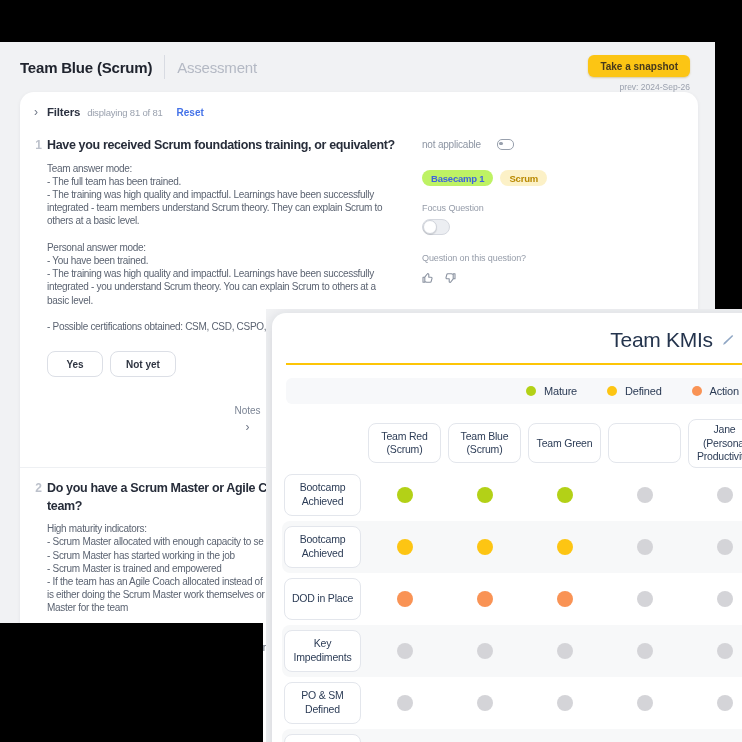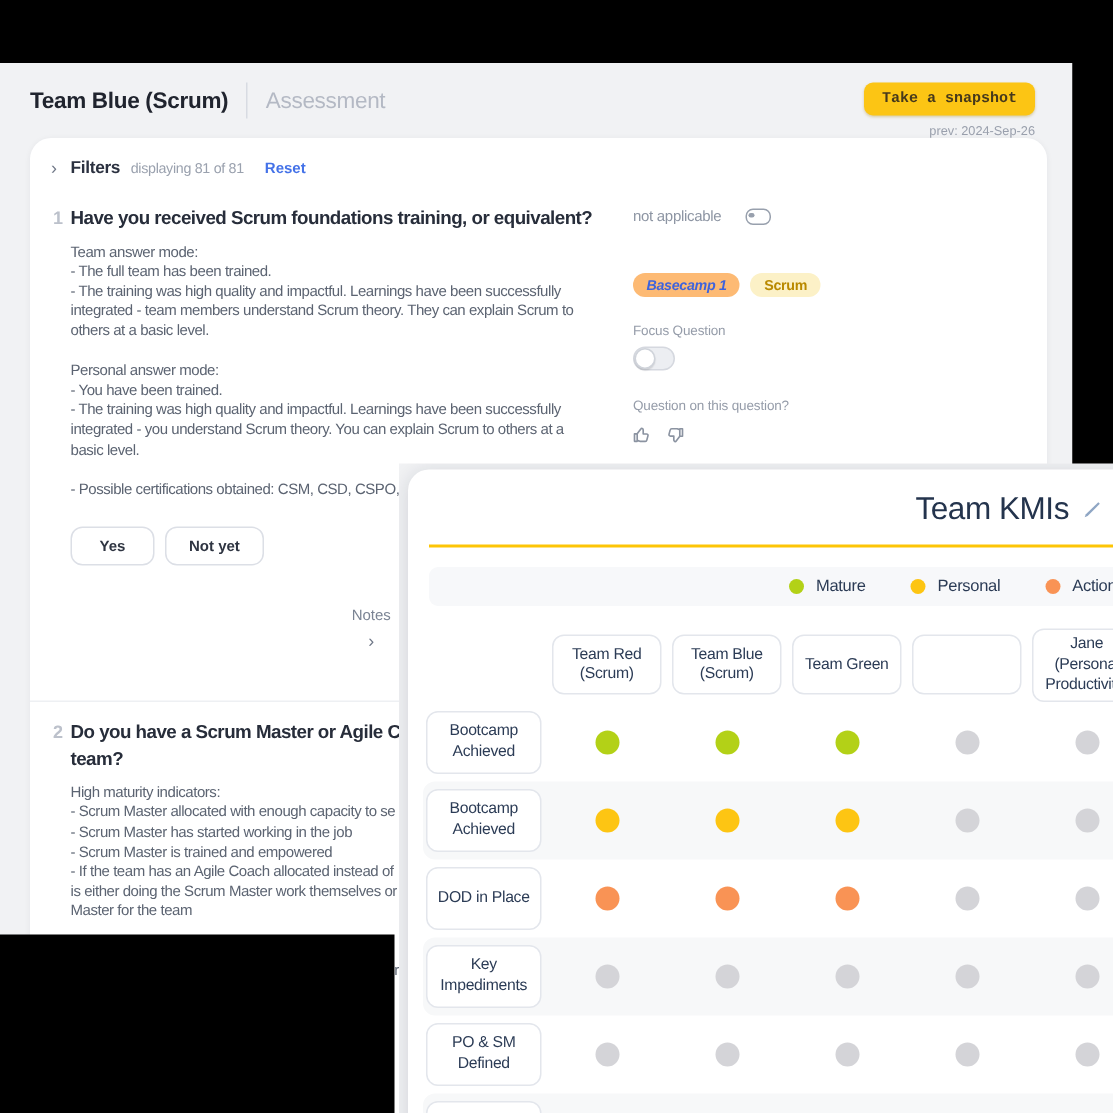--- a/index.html
+++ b/index.html
@@ -12,21 +12,21 @@
   #main-window{left:0;top:42px;width:715px;height:700px;background:#f1f2f4;z-index:1;}
   #black-right{left:715px;top:42px;width:27px;height:268px;background:#000;z-index:5;}
   #black-bottom-left{left:0;top:623px;width:263px;height:119px;background:#000;z-index:5;}
 
   
   #app-header{left:20px;top:0;height:50px;display:flex;align-items:center;}
   .app-title{font-size:15px;font-weight:700;color:#20242e;letter-spacing:-0.2px;}
   .hdr-divider{width:1px;height:24px;background:#d8dbe2;margin:0 12px;}
   .app-section{font-size:15px;color:#b4b9c4;letter-spacing:-0.2px;}
   #snapshot-btn{right:25px;top:13px;height:22px;padding:0 12px;border:none;border-radius:6px;
-    background:var(--accent,#fcc514);font-family:Liberation Mono, monospace;font-size:10px;font-weight:700;color:#46391c;
+    background:var(--accent,#fcc514);font-family:Liberation Sans, sans-serif;font-size:10px;font-weight:700;color:#46391c;
     display:flex;align-items:center;box-shadow:0 1px 2px rgba(170,130,0,.35);cursor:pointer;}
   #prev-snapshot{right:25px;top:40px;font-size:8.5px;color:#9aa0ad;}
 
   
   #questions-card{left:20px;top:50px;width:678px;height:650px;background:#fff;
     border-radius:14px;box-shadow:0 1px 4px rgba(27,31,45,.06);overflow:hidden;}
   #filters-row{display:flex;align-items:center;padding:14px 0 0 8px;}
   .chev{color:#6f7787;font-size:12px;line-height:1;width:16px;text-align:center;cursor:pointer;}
   .filters-label{font-size:11.5px;font-weight:700;color:#2b3140;margin-left:3px;letter-spacing:-0.2px;}
   .filters-count{font-size:9.5px;color:#9aa1ae;margin-left:7px;letter-spacing:-0.2px;}
@@ -48,25 +48,25 @@
     display:flex;align-items:center;justify-content:center;cursor:pointer;}
   .notes-row{margin-top:28px;font-size:10px;color:#7b8494;display:flex;align-items:center;gap:5px;cursor:pointer;flex-direction:column;}
 
   
   .q-meta{position:absolute;left:402px;top:8px;width:265px;}
   .na-row{display:flex;align-items:center;gap:7px;font-size:10px;color:#8d95a3;letter-spacing:-0.2px;}
   .mini-toggle{width:15px;height:9px;border:1.5px solid #98a0ad;border-radius:5px;position:relative;cursor:pointer;}
   .mini-toggle::after{content:"";position:absolute;left:1.5px;top:1.5px;width:3.5px;height:3.5px;
     border-radius:50%;background:#98a0ad;}
   .meta-label{font-size:9px;color:#959ca9;letter-spacing:-0.1px;}
-  .na-row{margin-bottom:32px;gap:16px;}
+  .na-row{margin-bottom:20px;gap:16px;}
   .pill-row{display:flex;gap:7px;margin:7px 0 17px;}
   .pill{height:16px;padding:0 9px;border-radius:9px;font-size:9.5px;font-weight:600;
     display:flex;align-items:center;letter-spacing:-0.2px;}
-  .pill-blue{background:#fdba74;color:#3e63dd;font-style:italic;}
+  .pill-blue{background:#bef264;color:#3e63dd;}
   .pill-yellow{background:#fcf1c7;color:#b98900;}
   .focus-toggle{width:26px;height:14px;background:#eceef2;border:1px solid #d5d8df;border-radius:8px;
     position:relative;margin:6px 0 18px;cursor:pointer;}
   .focus-toggle::after{content:"";position:absolute;left:0;top:0;width:12px;height:12px;border-radius:50%;
     background:#fff;border:1px solid #cfd3da;box-shadow:0 1px 1px rgba(0,0,0,.12);}
   .thumbs{display:flex;gap:10px;margin-top:9px;}
   .thumb{cursor:pointer;display:flex;}
 
   
   #kmi-overlay{left:266px;top:309px;width:476px;height:433px;background:#f1f2f4;z-index:6;overflow:hidden;}
@@ -200,21 +200,21 @@
       </span>
     </div>
     <div id="kmi-underline"></div>
     <div id="kmi-legend">
         <span class="legend-item">
           <span class="legend-dot" style="background: rgb(179, 209, 23);"></span>
           <span>Mature</span>
         </span>
         <span class="legend-item">
           <span class="legend-dot" style="background: rgb(253, 197, 19);"></span>
-          <span>Personal</span>
+          <span>Defined</span>
         </span>
         <span class="legend-item">
           <span class="legend-dot" style="background: rgb(249, 147, 85);"></span>
           <span>Action required</span>
         </span>
       </div>
     <div id="kmi-grid">
       <div class="kmi-row kmi-header-row" id="kmi-header-row">
         <div></div>
       <div class="hcell">Team Red (Scrum)</div>

